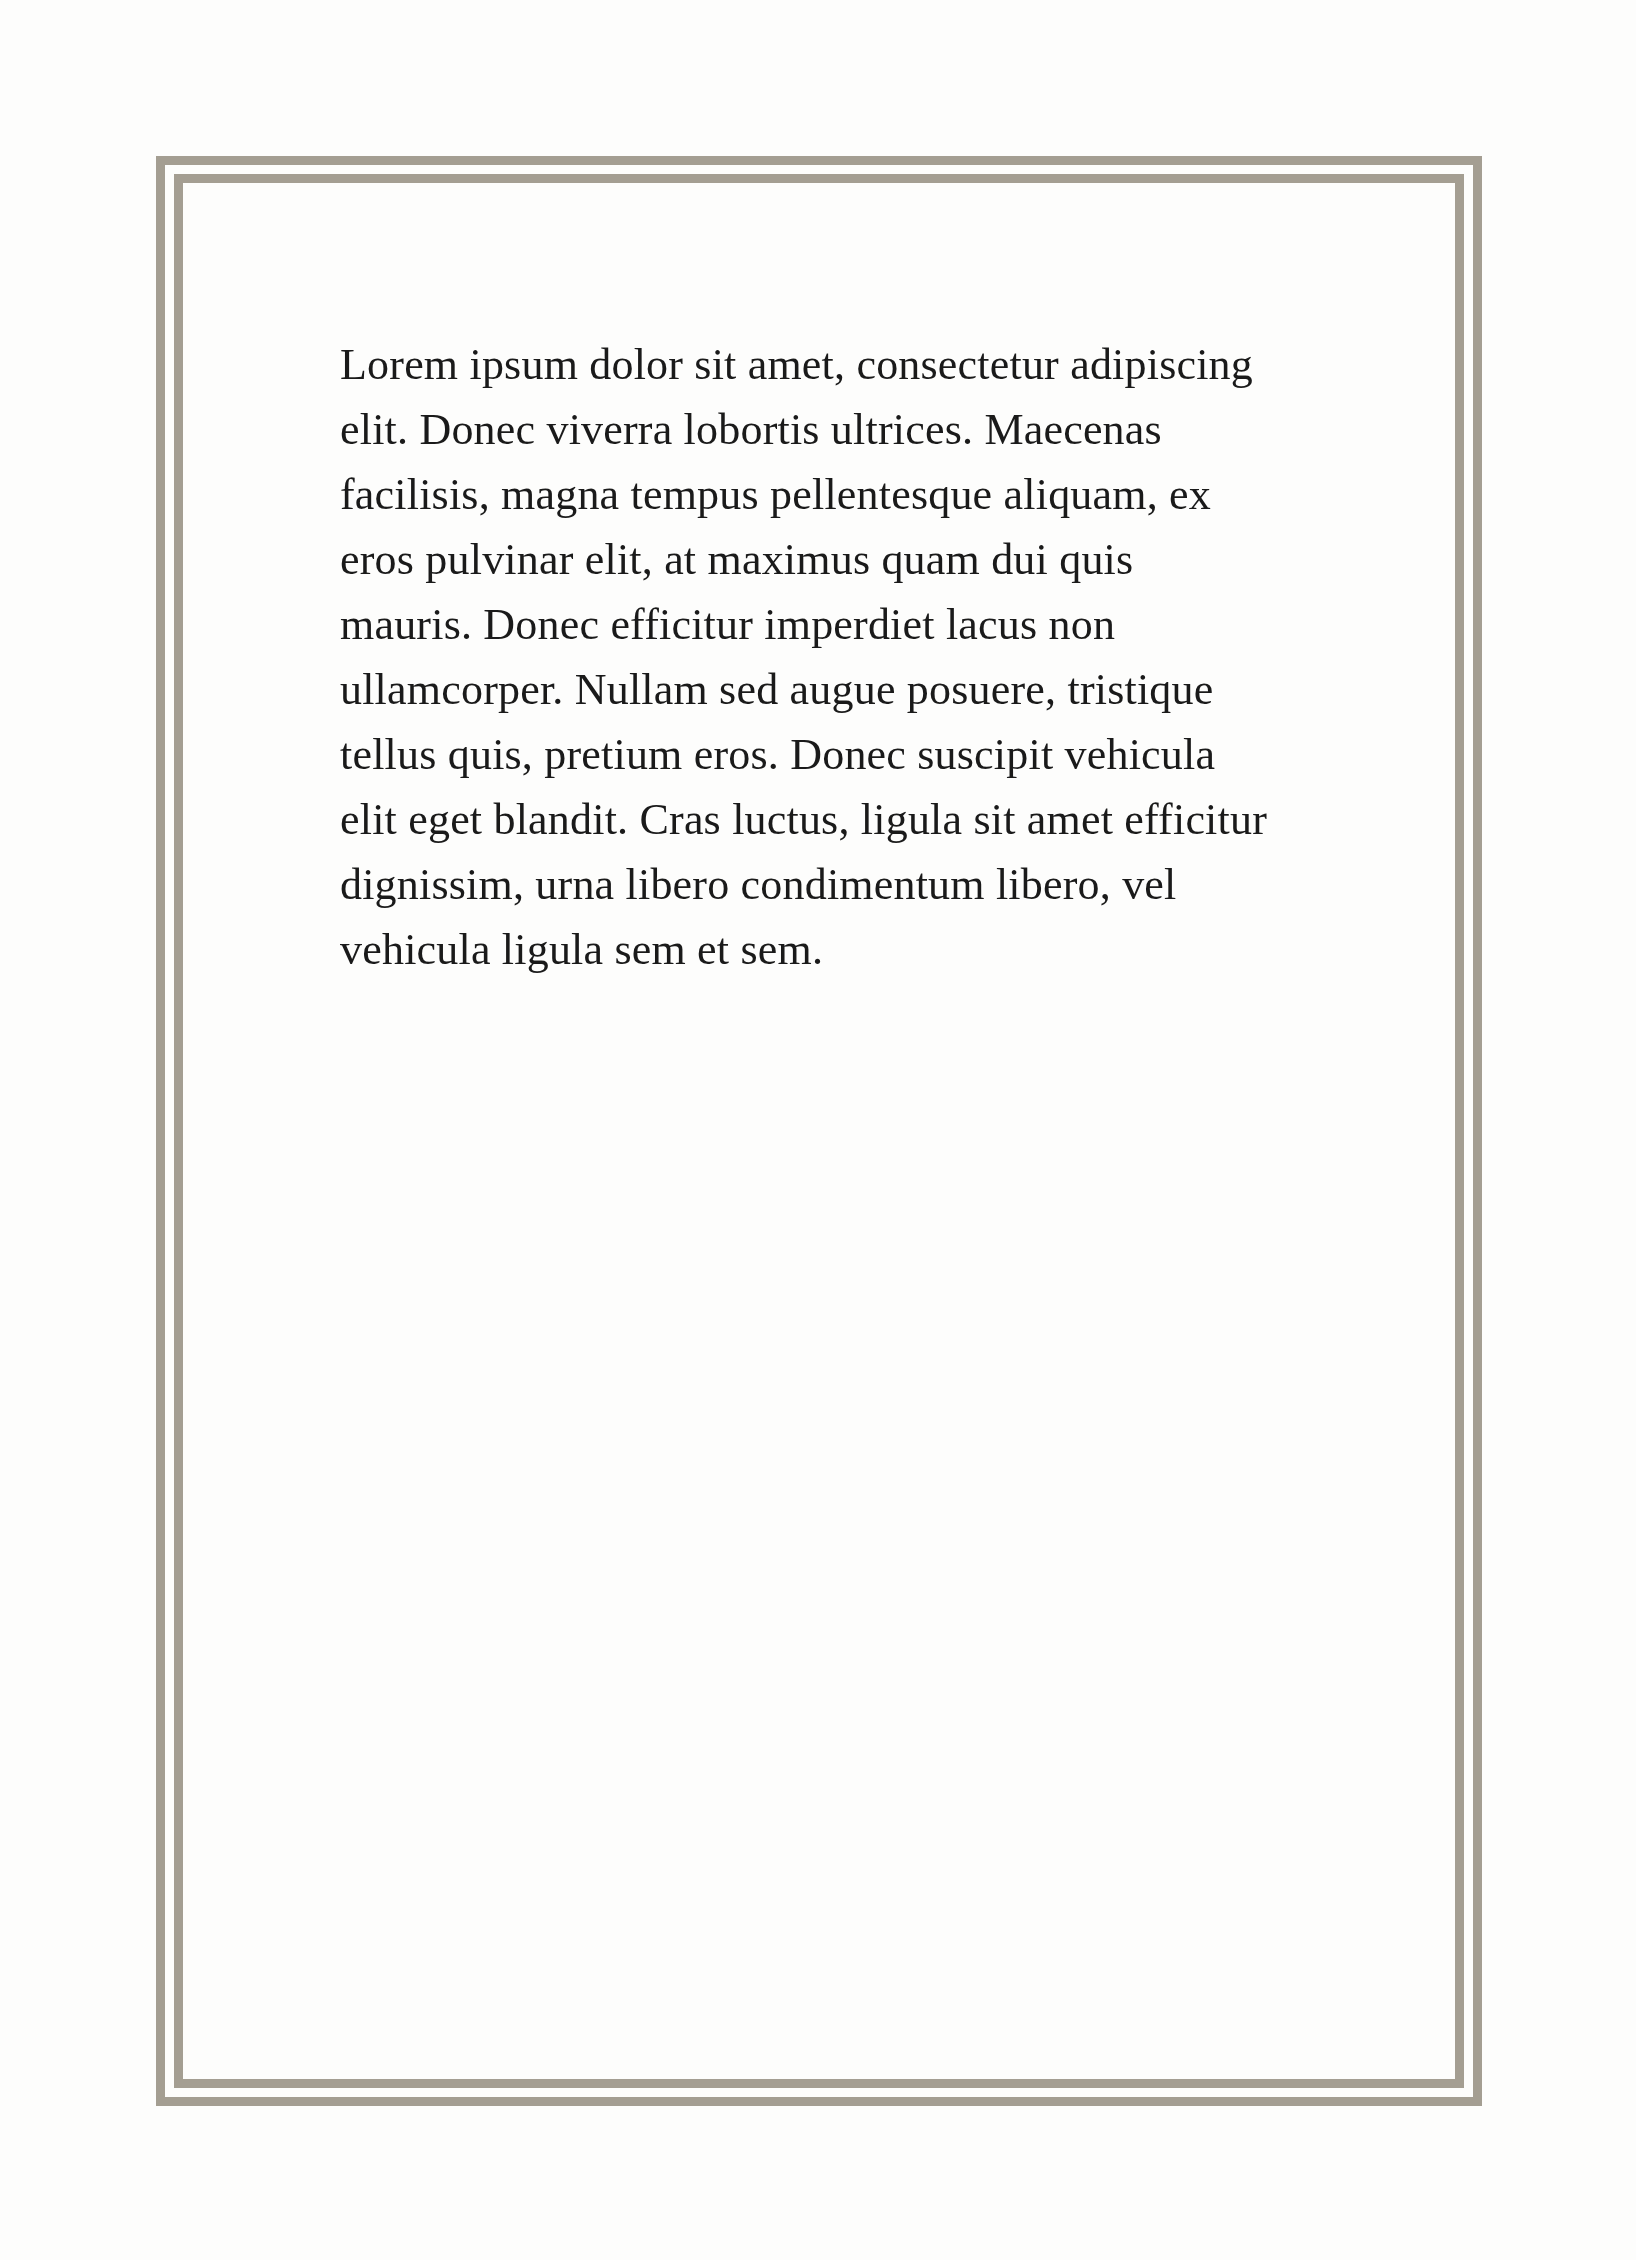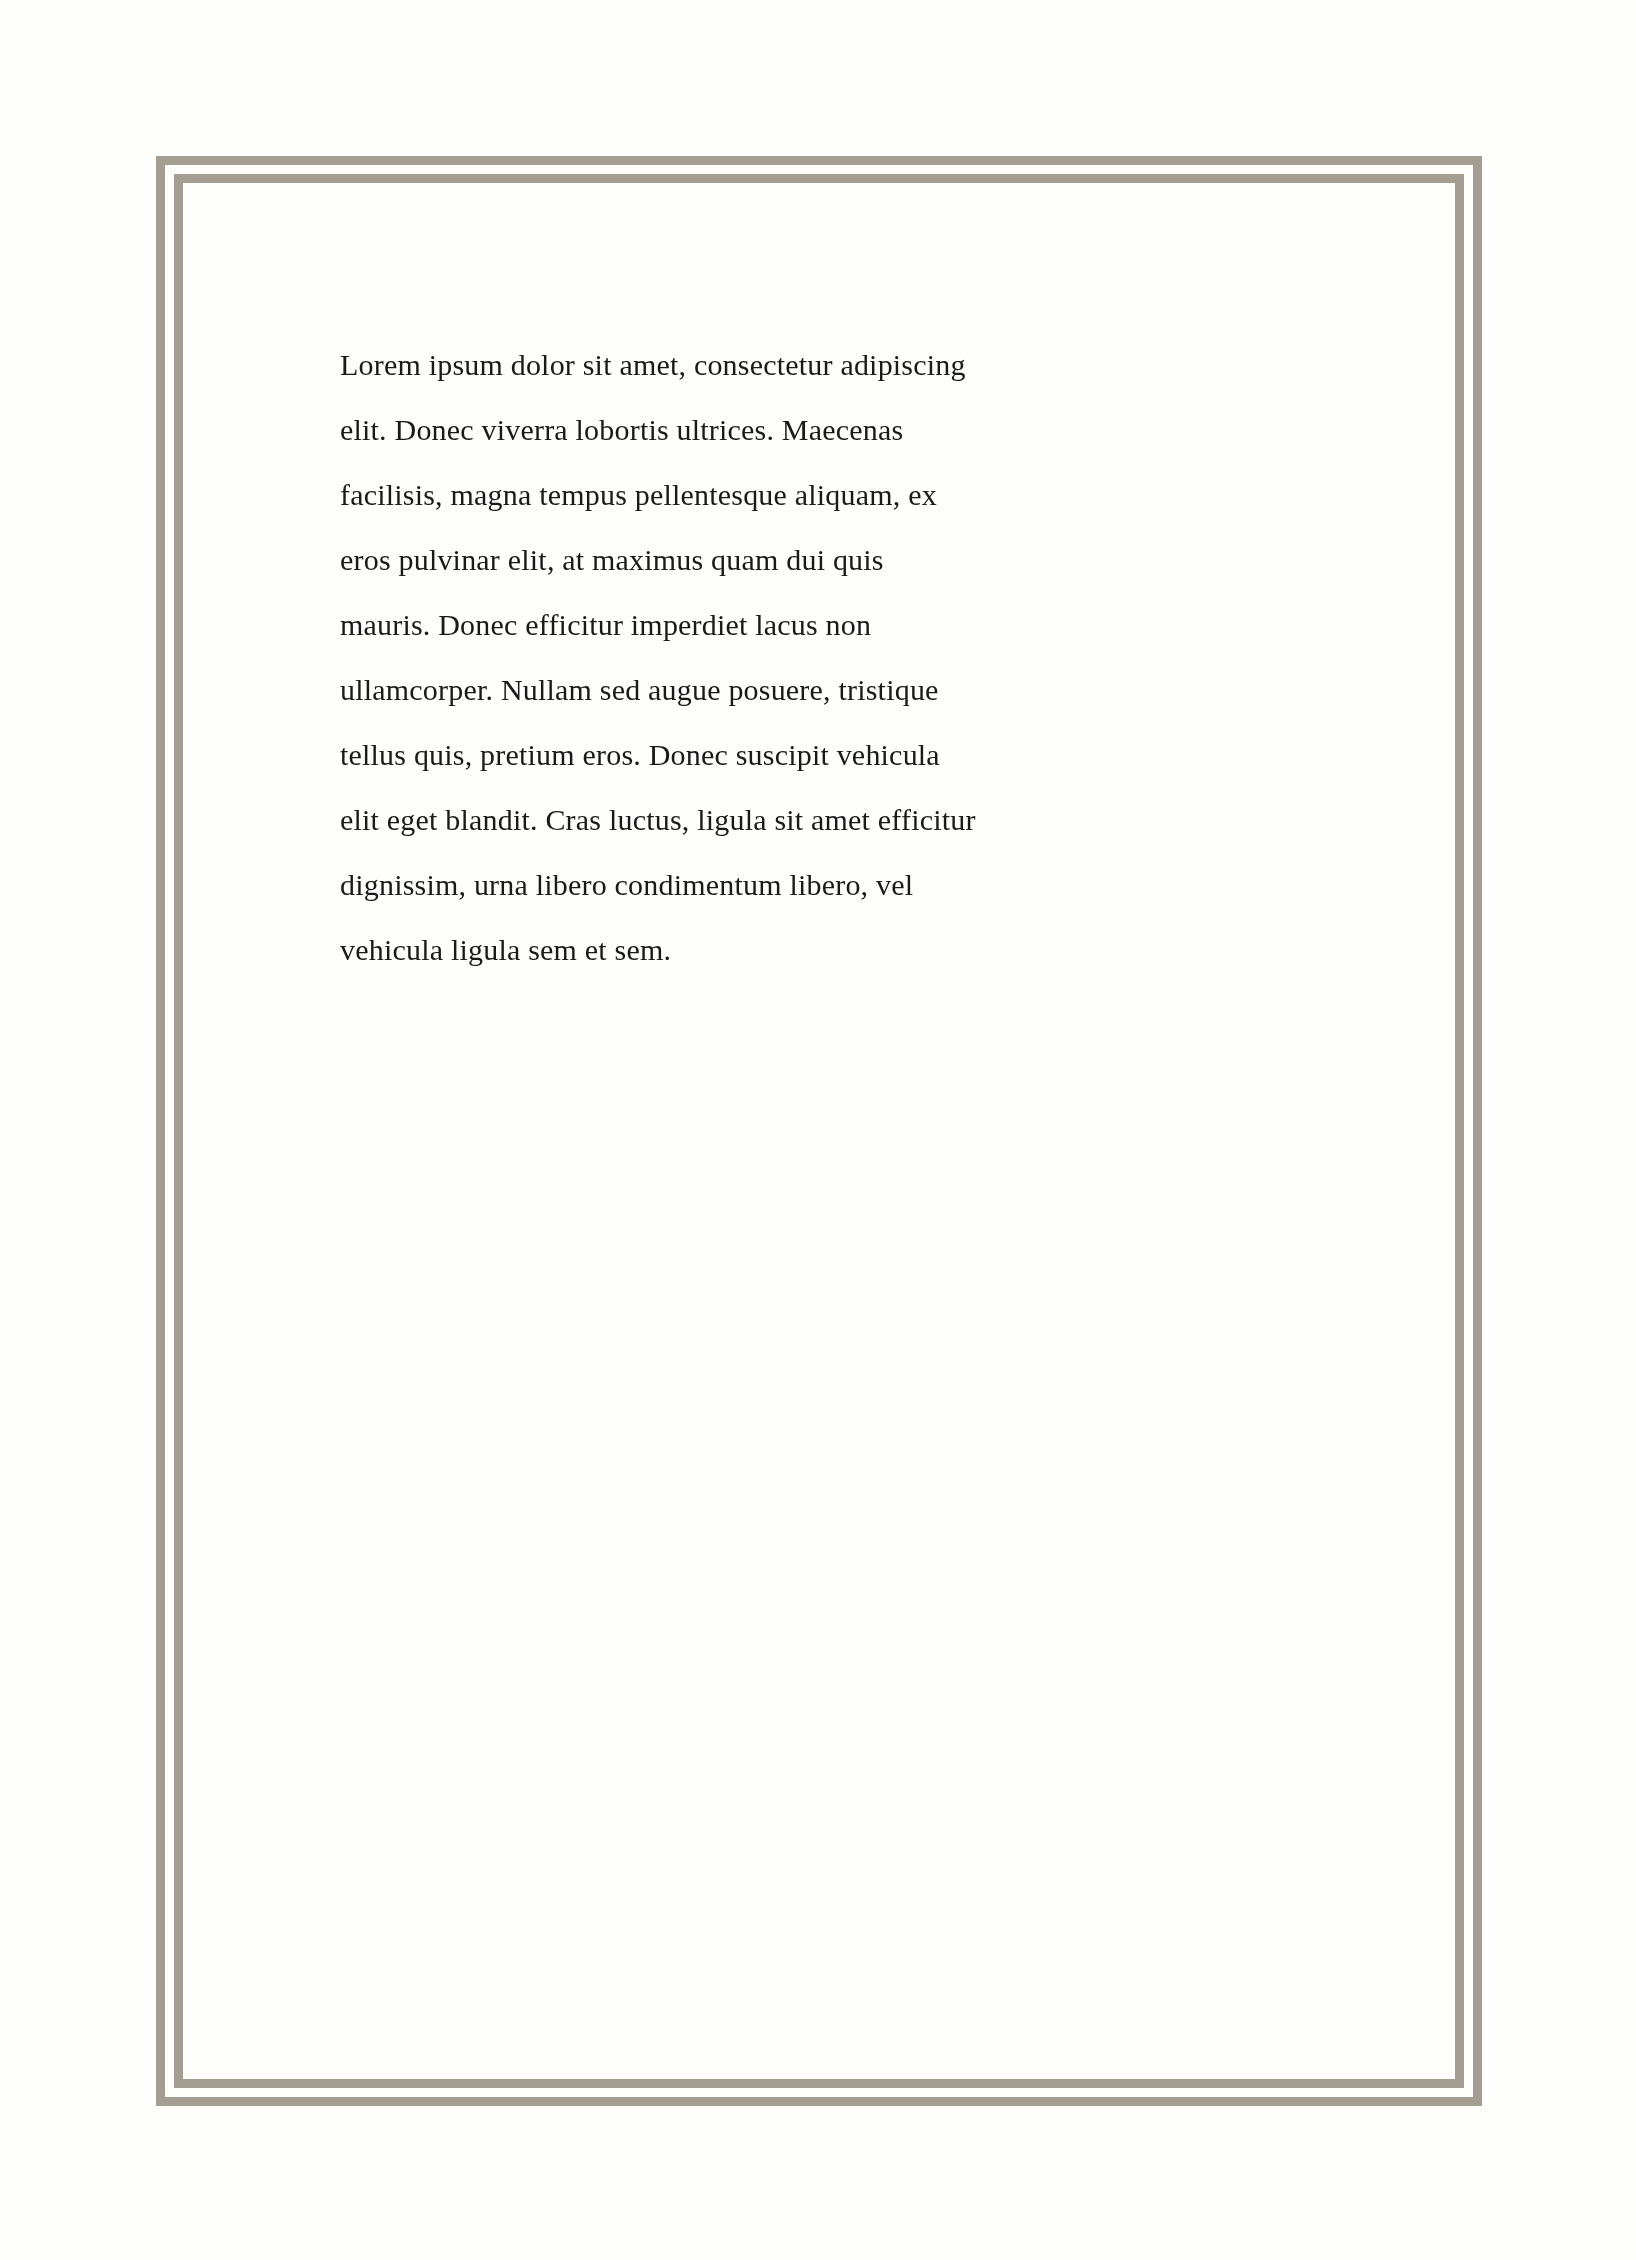--- a/index.html
+++ b/index.html
@@ -29,21 +29,21 @@
   .frame-inner {
     position: absolute;
     inset: 9px;
     border: 9px solid var(--border-color);
   }
   .body-text {
     position: absolute;
     left: 340px;
     top: 332px;
     width: 1105px;
-    font-size: 30px;
+    font-size: 44px;
     line-height: 65px;
     color: var(--text-color);
     white-space: pre;
     letter-spacing: 0.2px;
   }
 </style>
 </head>
 <body>
 
 <div class="page">

